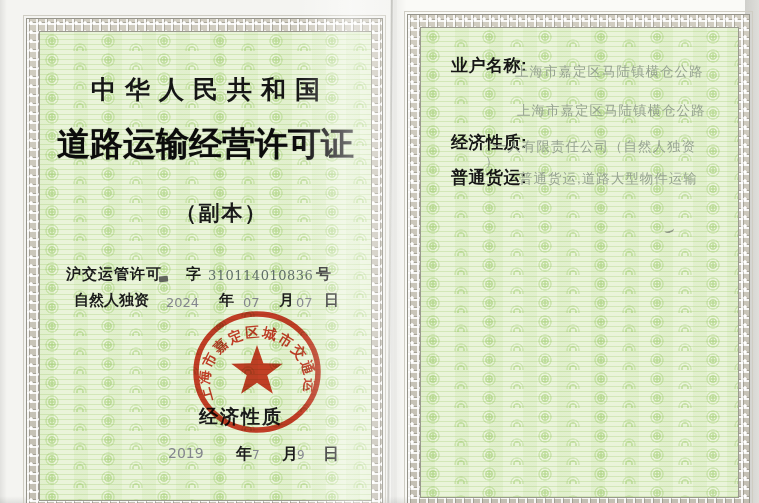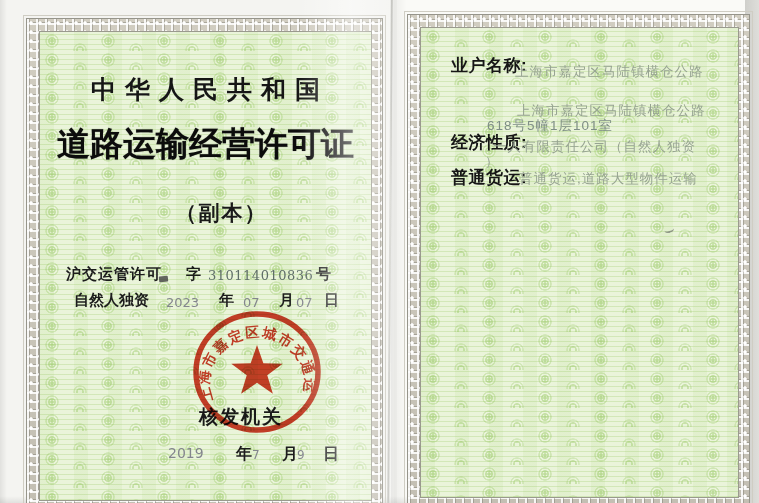--- a/index.html
+++ b/index.html
@@ -107,29 +107,29 @@
       <div class="lic-row">
         <span class="lic-prefix">沪交运管许可</span>
         <span class="smudge"></span>
         <span class="lic-zi">字</span>
         <span class="lic-num">310114010836</span>
         <span class="lic-suffix">号</span>
       </div>
 
       <div class="valid-row">
         <span class="vlabel">自然人独资</span>
-        <span class="vy stamped">2023</span>
+        <span class="vy stamped">2024</span>
         <span class="vyu">年</span>
         <span class="vm stamped">07</span>
         <span class="vmu">月</span>
         <span class="vd stamped">07</span>
         <span class="vdu">日</span>
       </div>
 
-      <div class="issuer">核发机关</div>
+      <div class="issuer">经济性质</div>
 
       <svg class="seal" viewBox="0 0 140 130">
         <defs>
           <path id="sealArc" d="M 26 94 A 48 45 0 1 1 114 94" fill="none"></path>
         </defs>
         <ellipse cx="70" cy="66" rx="61" ry="58" fill="none" stroke="#cf2f1a" stroke-width="5.5"></ellipse>
         <text font-size="14" fill="#cf2f1a" font-weight="bold">
           <textPath href="#sealArc" startOffset="0" textLength="238" lengthAdjust="spacing">上海市嘉定区城市交通运输管理所</textPath>
         </text>
         <polygon fill="#d03218" points="70,39 76.35,57.26 95.68,57.66 80.27,69.34 85.87,87.84 70,76.8 54.13,87.84 59.73,69.34 44.32,57.66 63.65,57.26"></polygon>
@@ -145,21 +145,20 @@
       </div>
     </div>
   </div>
 
   <div class="frame frame-right">
     <div class="cert">
       <span class="field flabel f1-label">业户名称:</span>
       <span class="field fvalue f1-value">上海市嘉定区马陆镇横仓公路</span>
 
       <span class="field fvalue f2-v1">上海市嘉定区马陆镇横仓公路</span>
-      <span class="field fvalue f2-v2">618号5幢1层101室</span>
 
       <span class="field flabel f3-label">经济性质:</span>
       <span class="field fvalue f3-v1">一人有限责任公司（自然人独资</span>
       <span class="field fvalue f3-v2">）</span>
 
       <span class="field flabel f4-label">普通货运:</span>
       <span class="field fvalue f4-value">普通货运,道路大型物件运输</span>
 
       <span class="pen-mark"></span>
     </div>

